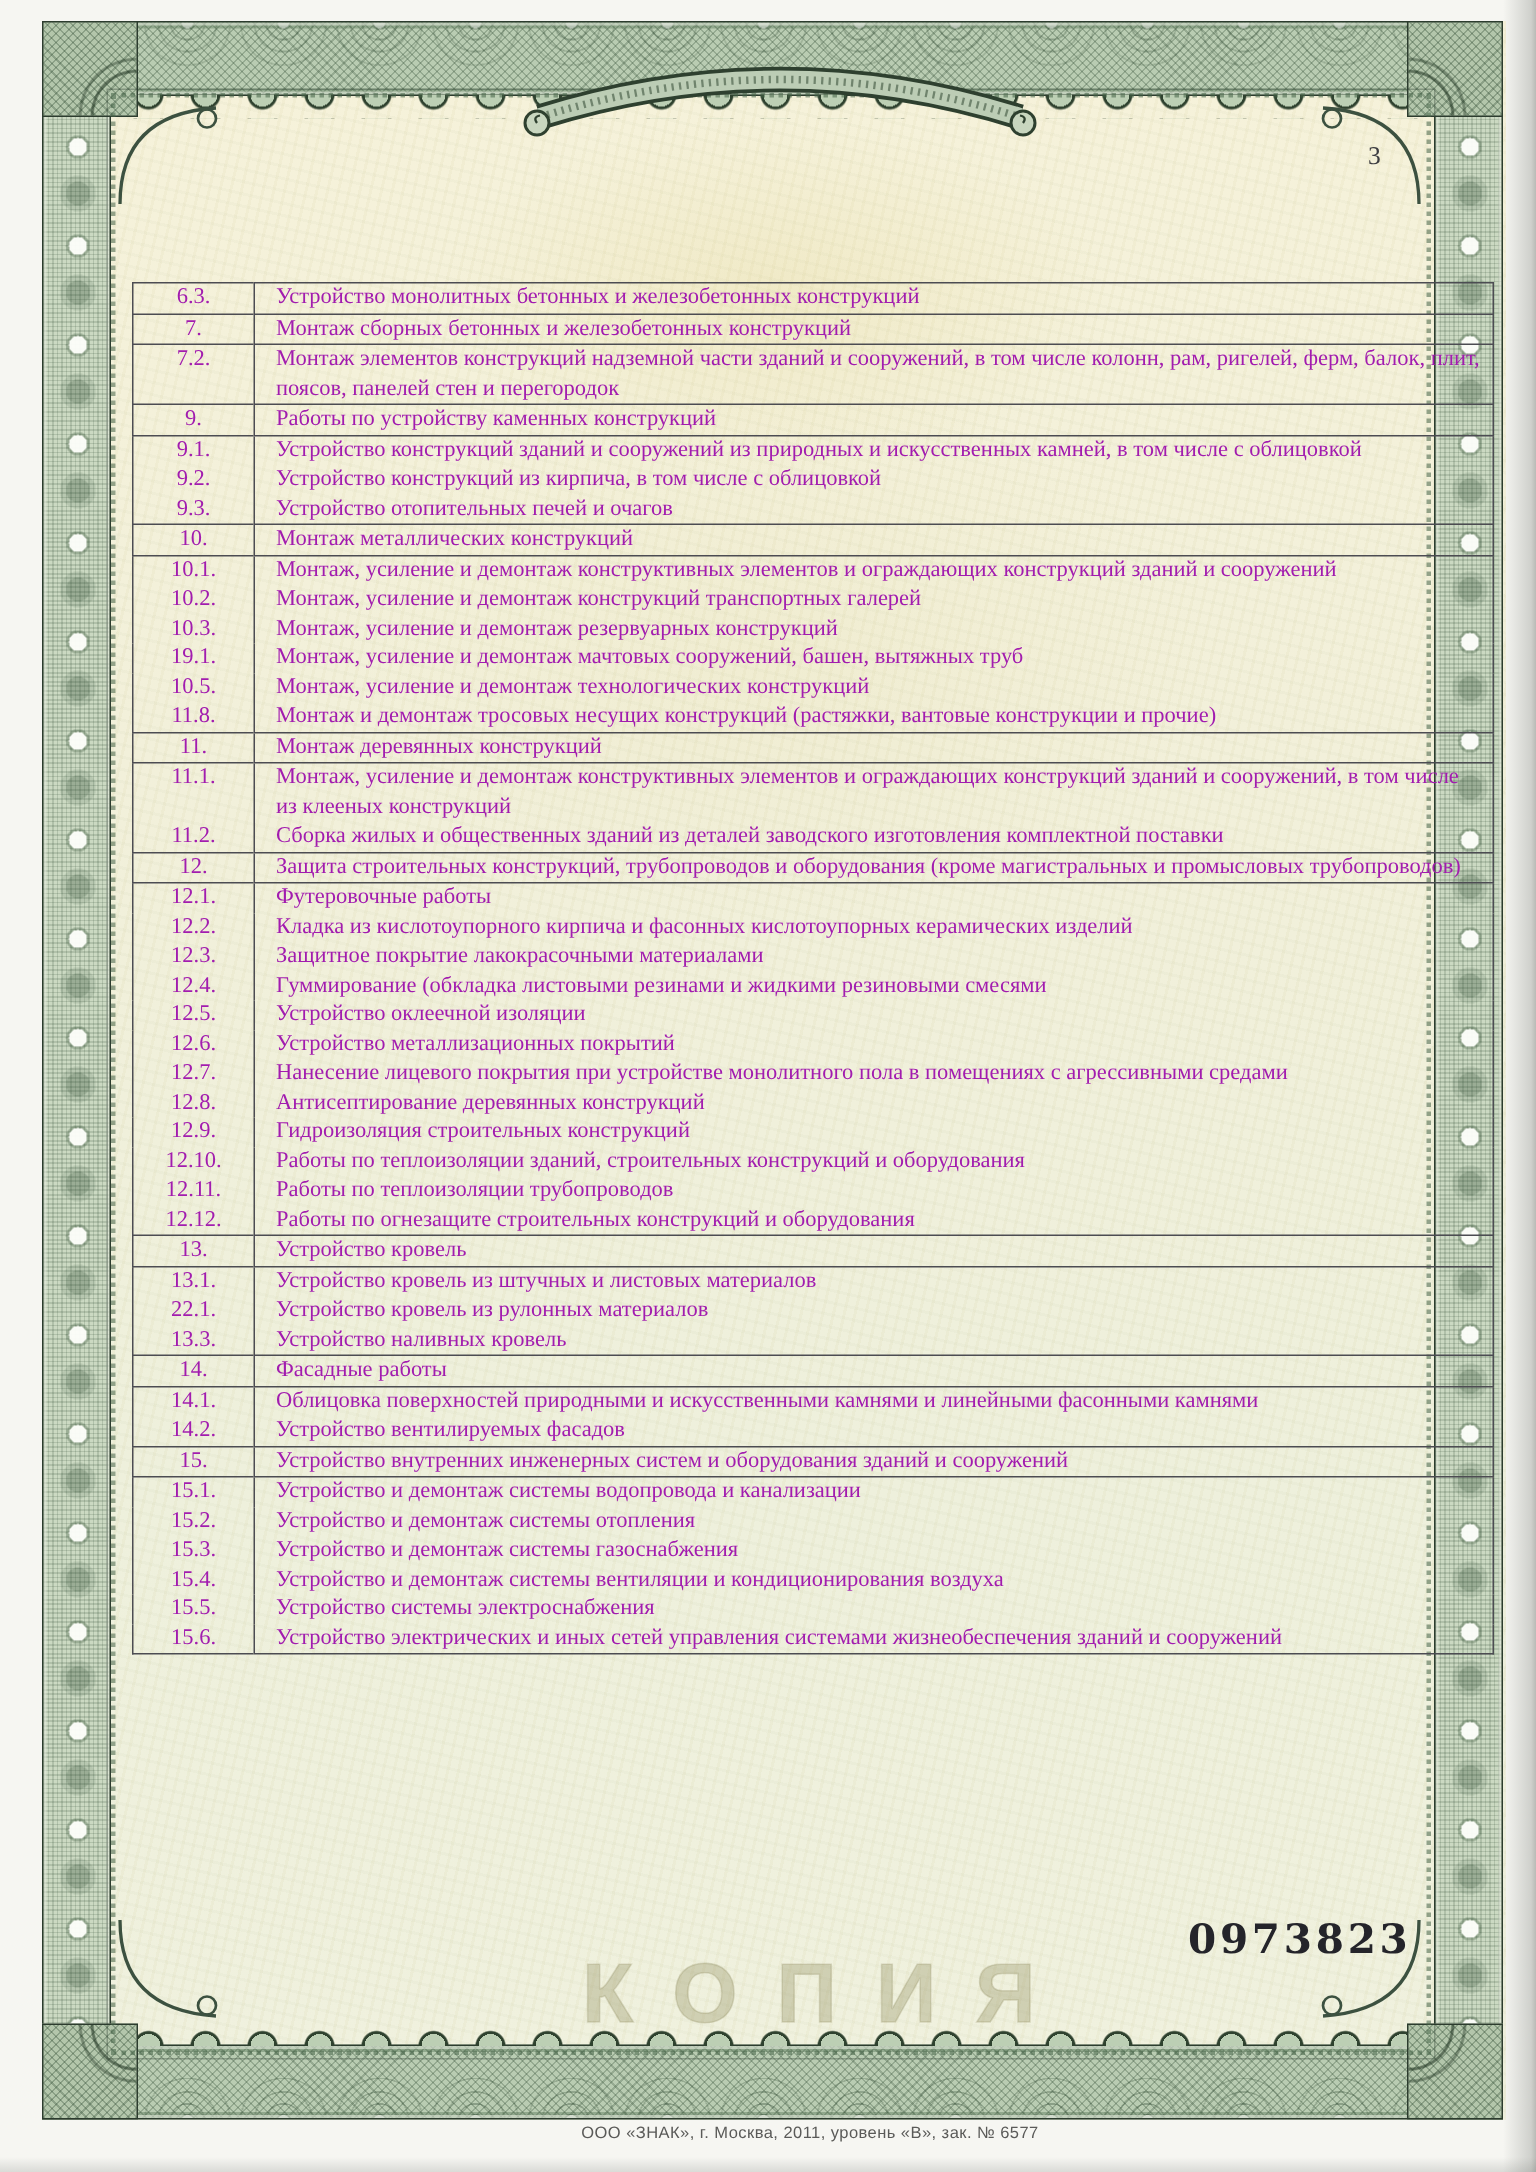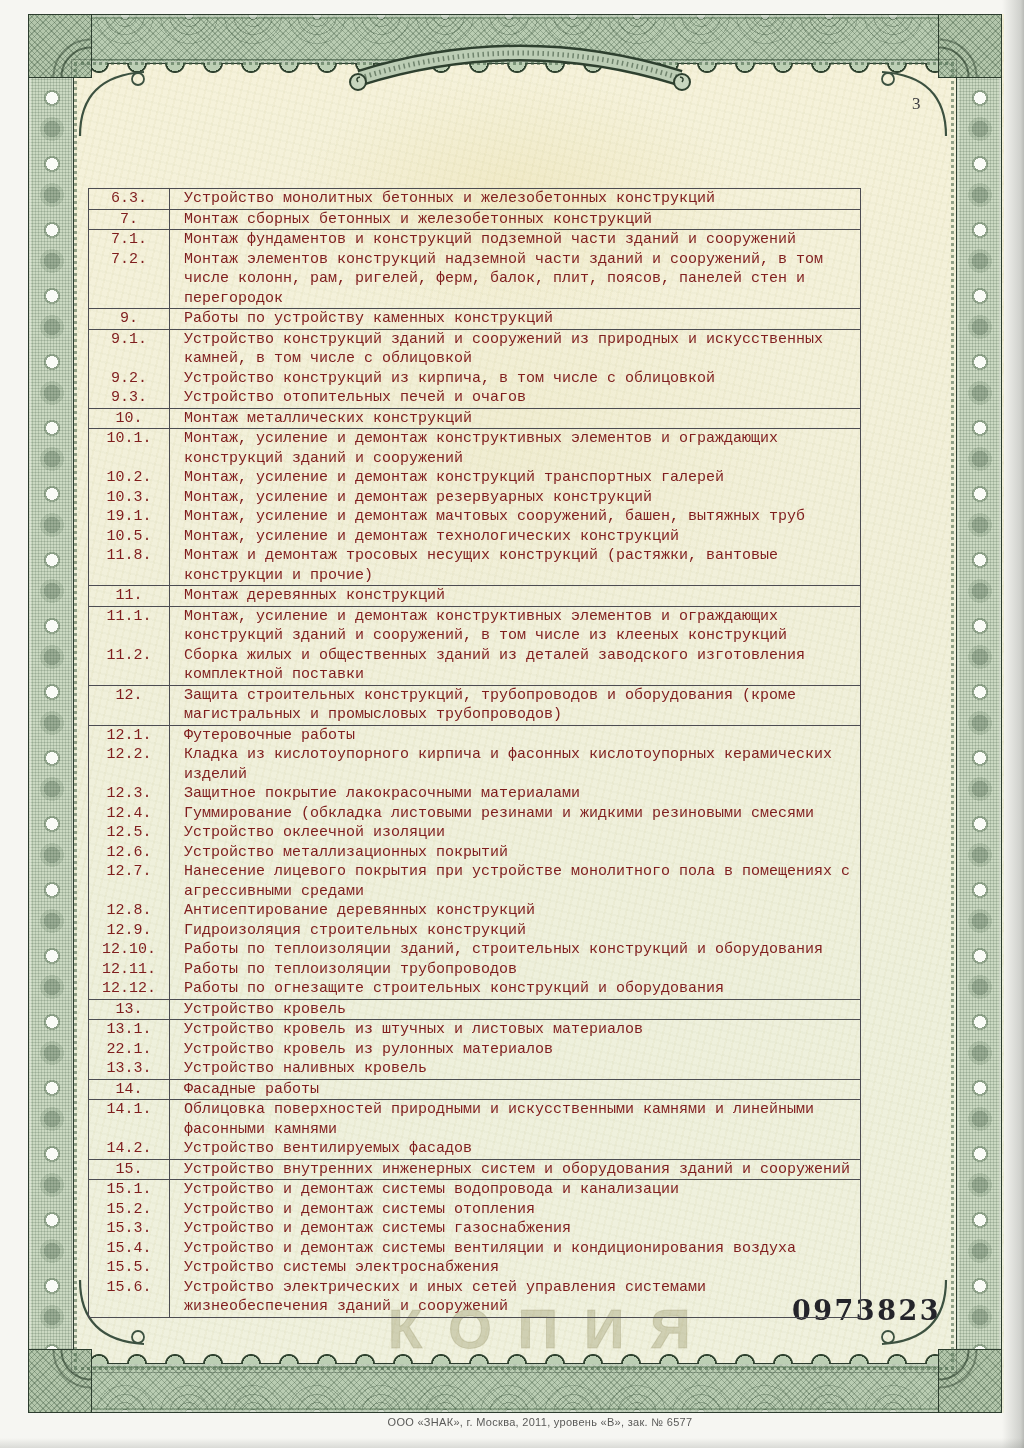--- a/index.html
+++ b/index.html
@@ -98,31 +98,31 @@
     border:3px dotted rgba(70,100,72,.55);box-sizing:border-box;
     outline:1px solid rgba(44,60,46,.35);outline-offset:2px;}
 
   
   .arch{position:absolute;left:342px;top:28px;width:356px;height:68px;}
 
   
   .page-number{position:absolute;left:912px;top:94px;font-size:17px;color:#3c3c40;
     font-family:"Liberation Serif",serif;}
   .serial{position:absolute;left:792px;top:1278px;font-size:27px;font-weight:700;
-    letter-spacing:2.5px;color:#24242a;font-family:"DejaVu Serif",serif;margin-top:17px;}
+    letter-spacing:2.5px;color:#24242a;font-family:"DejaVu Serif",serif;}
   .watermark{position:absolute;left:388px;top:1296px;font-size:56px;font-weight:700;
     letter-spacing:26px;color:rgba(150,146,100,.35);font-family:Liberation Sans, sans-serif;
     -webkit-text-stroke:1px rgba(140,136,92,.25);}
   .imprint{position:absolute;left:0;top:1416px;width:1024px;text-align:center;
     font-size:11px;color:#5a5a58;font-family:"Liberation Sans",sans-serif;letter-spacing:.3px;padding-left:28px;}
 
   
-  table.works{position:absolute;left:88px;top:188px;width:773px;
+  table.works{position:absolute;left:88px;top:188px;width:908px;
     border-collapse:collapse;table-layout:fixed;
-    font-family:Liberation Mono, monospace;font-size:15px;line-height:19.5px;color:#7f1d1d;}
+    font-family:Liberation Serif, serif;font-size:15px;line-height:19.5px;color:#a21caf;}
   table.works tbody{border:1.6px solid #4c4c52;}
   table.works td{vertical-align:top;padding:0;}
   table.works td.num{width:80px;text-align:center;border-right:1.6px solid #4c4c52;}
   table.works td.txt{padding:0 8px 0 14px;}
 </style>
 </head>
 <body>
 
 <div class="paper"></div>
 
@@ -178,24 +178,20 @@
       </tr>
     </tbody>
     <tbody>
       <tr>
         <td class="num">7.</td>
         <td class="txt">Монтаж сборных бетонных и железобетонных конструкций</td>
       </tr>
     </tbody>
     <tbody>
       <tr>
-        <td class="num">7.1.</td>
-        <td class="txt">Монтаж фундаментов и конструкций подземной части зданий и сооружений</td>
-      </tr>
-      <tr>
         <td class="num">7.2.</td>
         <td class="txt">Монтаж элементов конструкций надземной части зданий и сооружений, в том числе колонн, рам, ригелей, ферм, балок, плит, поясов, панелей стен и перегородок</td>
       </tr>
     </tbody>
     <tbody>
       <tr>
         <td class="num">9.</td>
         <td class="txt">Работы по устройству каменных конструкций</td>
       </tr>
     </tbody>

